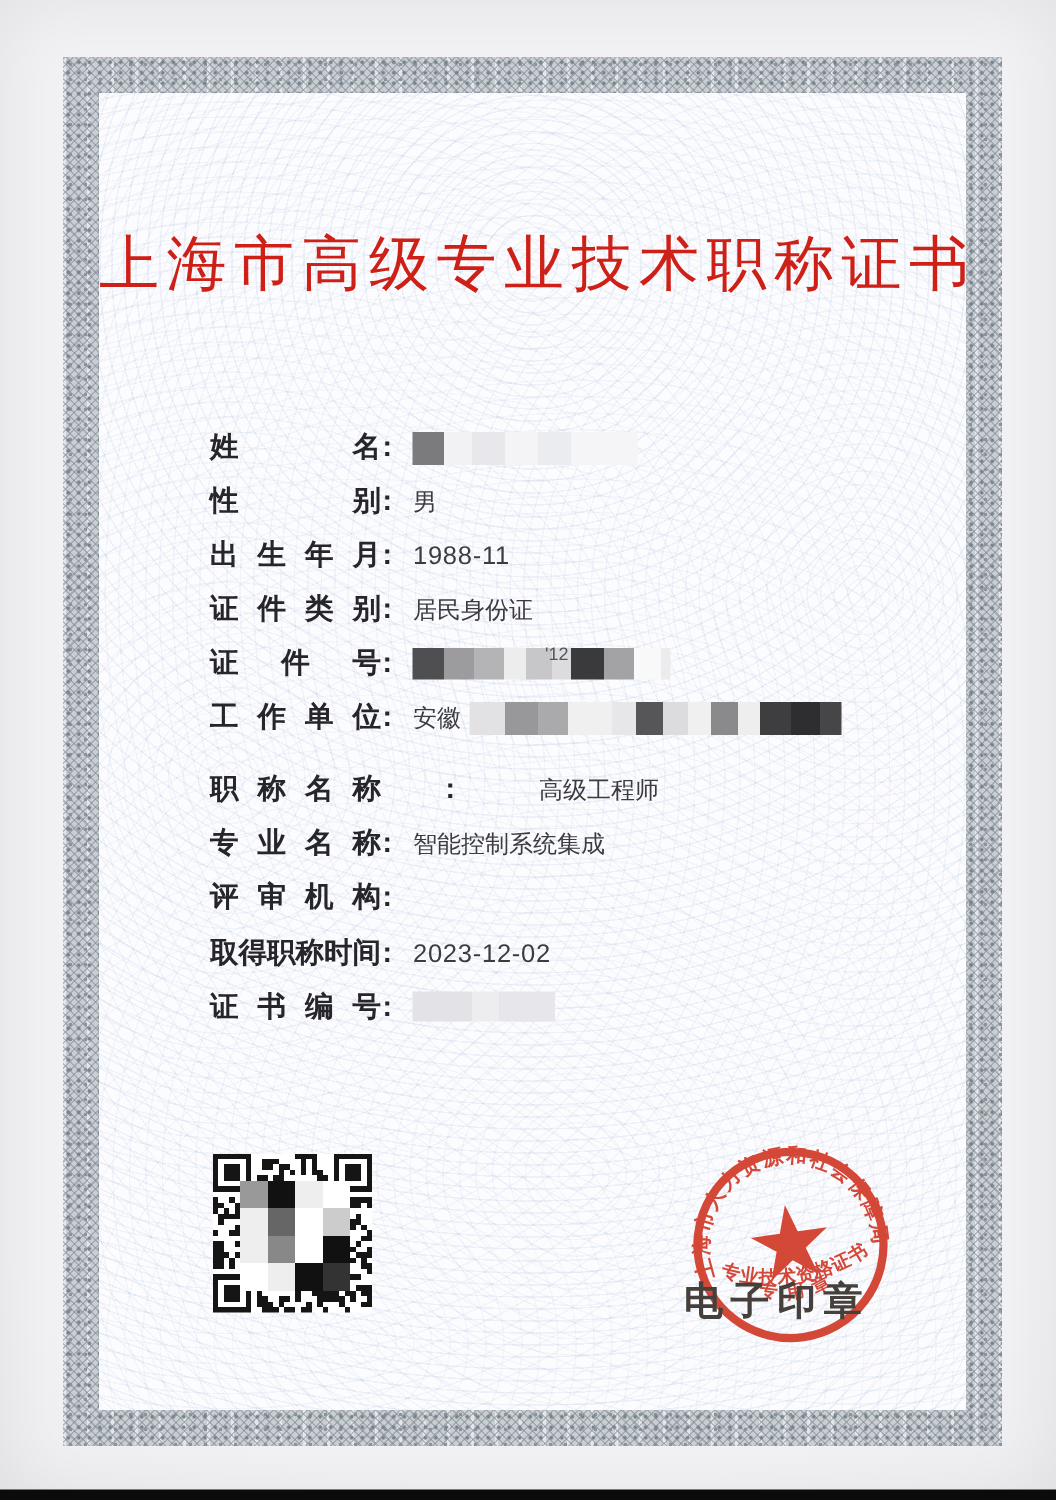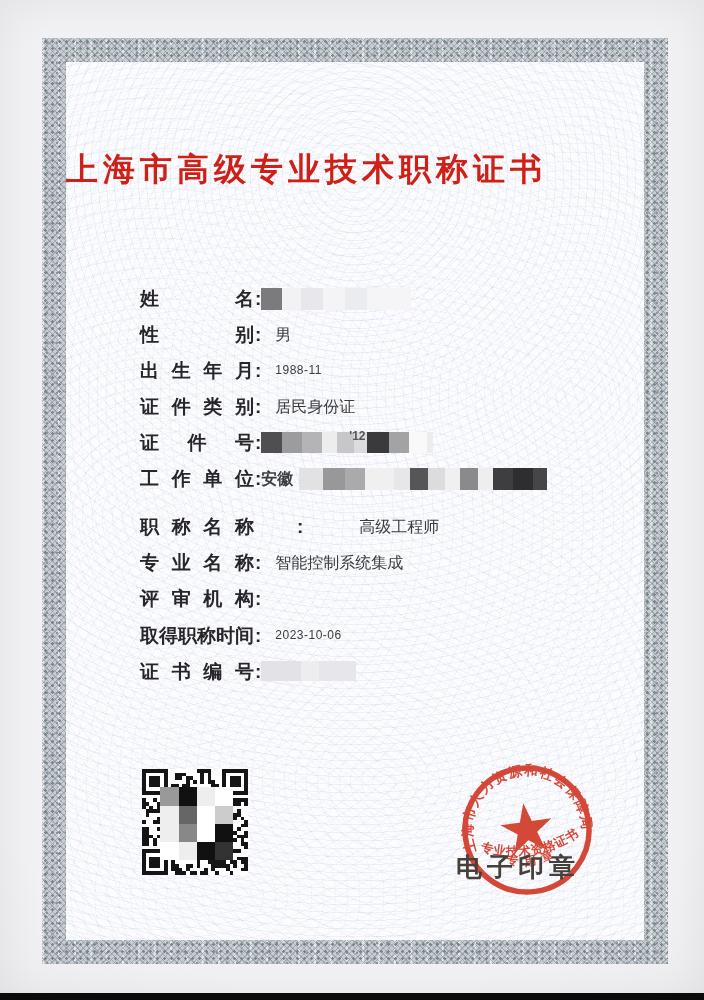--- a/index.html
+++ b/index.html
@@ -22,34 +22,34 @@
 
   
   .paper{position:relative;width:100%;height:100%;background-color:#fcfcfe;
     background-image:
       repeating-radial-gradient(circle at 50% 13%,rgba(120,150,200,.11) 0 1px,transparent 1px 8px),
       repeating-radial-gradient(circle at 15% 52%,rgba(120,150,200,.08) 0 1px,transparent 1px 10px),
       repeating-radial-gradient(circle at 88% 38%,rgba(120,150,200,.08) 0 1px,transparent 1px 9px),
       repeating-radial-gradient(circle at 55% 82%,rgba(120,150,200,.07) 0 1px,transparent 1px 11px),
       repeating-radial-gradient(circle at 30% 95%,rgba(120,150,200,.06) 0 1px,transparent 1px 12px);}
 
-  .title{position:absolute;left:0;right:0;top:86px;text-align:left;
-    font-size:32px;font-weight:700;letter-spacing:5px;color:#ce2017;white-space:nowrap;}
+  .title{position:absolute;left:0;right:0;top:86px;text-align:center;
+    font-size:40px;font-weight:400;letter-spacing:5px;color:#ce2017;white-space:nowrap;}
 
   .fields{position:absolute;left:74px;top:225px;width:452px;}
   .row{display:flex;align-items:flex-start;line-height:23px;margin-bottom:13px;}
   .row.gap1{margin-top:25px;gap:42px;}
   .row.gap2{margin-top:14px;}
   .lab{width:114px;flex:0 0 114px;font-size:19px;font-weight:700;color:#26262a;
     text-align:justify;text-align-last:justify;text-justify:inter-character;}
   .colon{font-size:19px;font-weight:700;color:#26262a;margin-left:1px;}
   .val{margin-left:14px;font-size:16px;color:#3b3b40;font-family:"DejaVu Serif",serif;flex:1;position:relative;}
-  .val.num{font-family:"Liberation Sans",sans-serif;font-size:12px;letter-spacing:.5px;}
-  .val-inline{display:flex;align-items:center;flex:1;position:relative;
-    font-size:16px;color:#3b3b40;font-family:"DejaVu Serif",serif;font-weight:bold;}
+  .val.num{font-family:"Liberation Sans",sans-serif;font-size:17px;letter-spacing:.5px;}
+  .val-inline{display:flex;align-items:center;margin-left:14px;flex:1;position:relative;
+    font-size:16px;color:#3b3b40;font-family:"DejaVu Serif",serif;}
 
   
   .px{display:inline-block;vertical-align:middle;}
   .r-name{width:150px;height:22px;margin-top:1px;
     background:linear-gradient(90deg,#7b7b7d 0 21px,#f2f2f4 21px 40px,#e8e8ec 40px 62px,#f4f4f6 62px 84px,#ebecef 84px 106px,#f5f5f7 106px 150px);}
   .r-id{width:172px;height:21px;margin-top:1px;
     background:linear-gradient(90deg,#4f4f51 0 21px,#9c9c9e 21px 41px,#b4b4b6 41px 61px,#ededee 61px 76px,#c7c7c9 76px 93px,#dcdcde 93px 106px,#3a3a3c 106px 128px,#a3a3a5 128px 148px,#f9f9fa 148px 166px,#ececee 166px 172px);}
   .leak{position:absolute;left:88px;top:-6px;font-size:12px;color:#55565a;font-family:"Liberation Sans",sans-serif;}
   .r-emp{width:248px;height:22px;margin-left:6px;
     background:linear-gradient(90deg,#e2e2e4 0 24px,#98989a 24px 46px,#aaaaac 46px 66px,#f0f0f1 66px 95px,#e7e7e9 95px 111px,#565658 111px 129px,#dcdcde 129px 146px,#f0f0f1 146px 161px,#8a8a8c 161px 179px,#eeeeef 179px 194px,#3e3e40 194px 214px,#2e2e30 214px 234px,#464648 234px 248px);}
@@ -126,21 +126,21 @@
             <span class="colon">:</span>
           <span class="val">智能控制系统集成</span>
         </div>
         <div class="row">
           <span class="lab">评审机构</span>
             <span class="colon">:</span>
         </div>
         <div class="row gap2">
           <span class="lab">取得职称时间</span>
             <span class="colon">:</span>
-          <span class="val num">2023-10-06</span>
+          <span class="val num">2023-12-02</span>
         </div>
         <div class="row">
           <span class="lab">证书编号</span>
             <span class="colon">:</span>
           <span class="val-inline">
               <span class="px r-cert"></span>
             </span>
         </div>
       </div>
 

